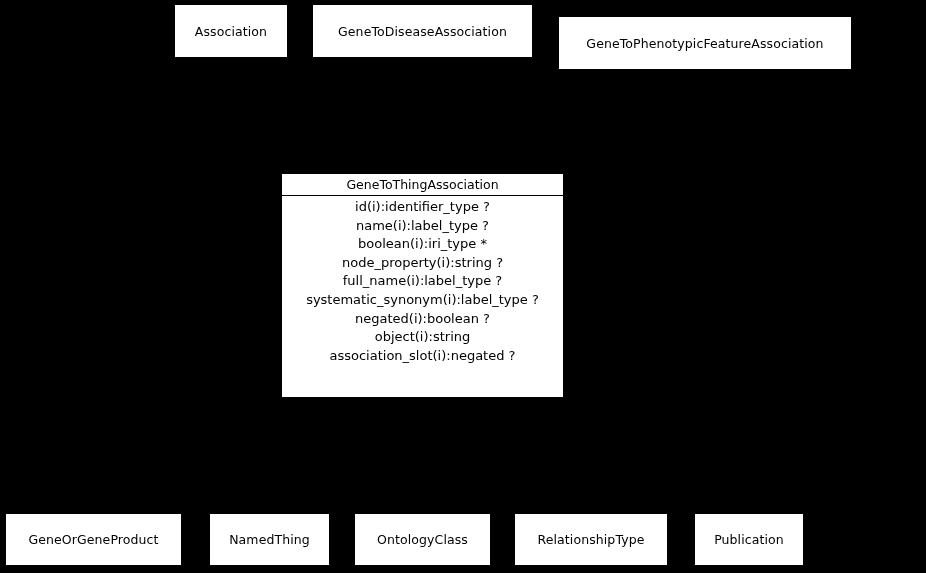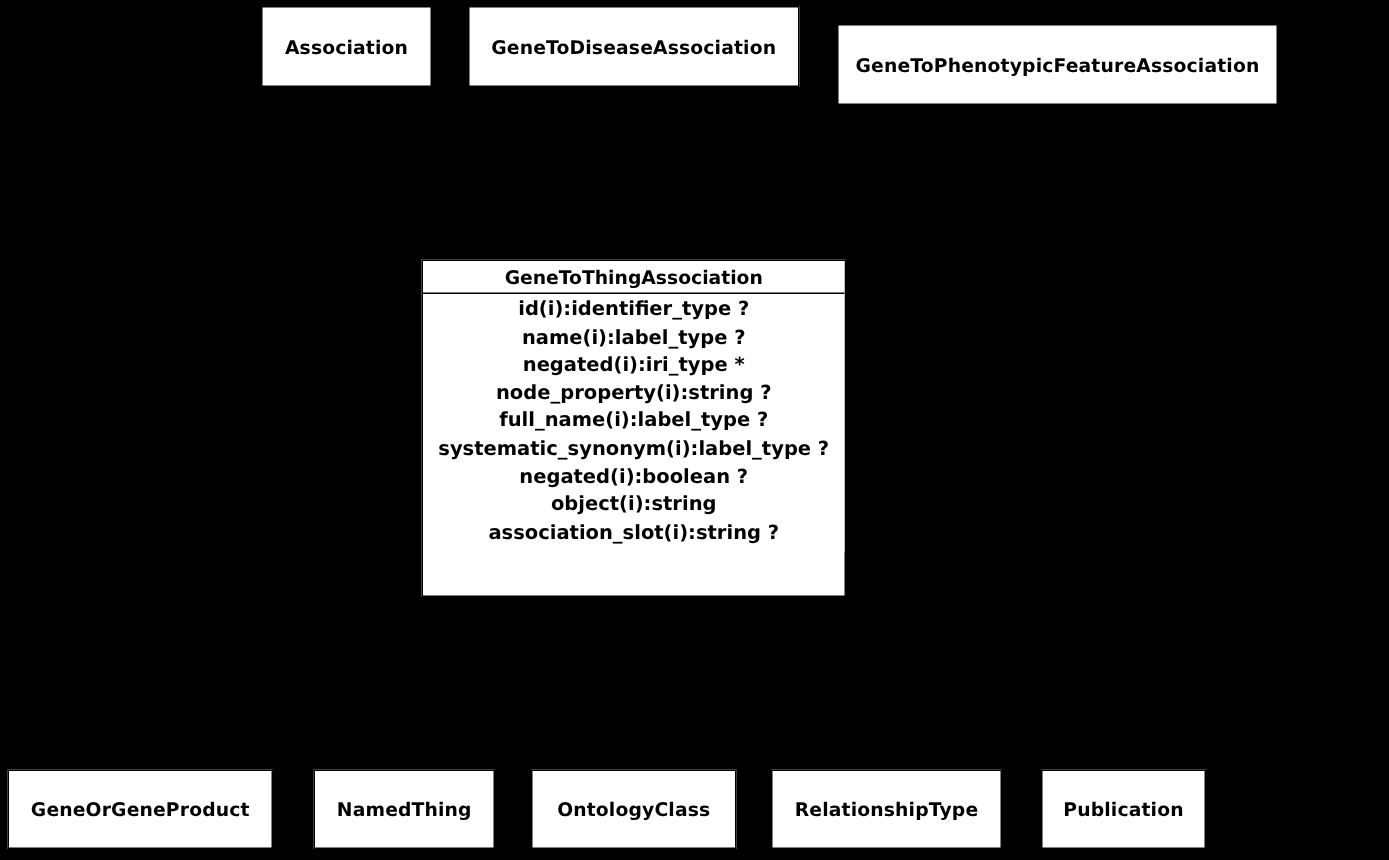--- a/index.html
+++ b/index.html
@@ -8,21 +8,20 @@
     padding: 0;
     background: #000000;
   }
   #canvas {
     position: relative;
     width: 926px;
     height: 573px;
     background: #000000;
     overflow: hidden;
     font-family: "DejaVu Sans", sans-serif;
-    font-weight: bold;
   }
   .node {
     position: absolute;
     background: #ffffff;
     border: 1px solid #000000;
     box-sizing: border-box;
     color: #000000;
   }
   
   .simple-node {
@@ -81,27 +80,27 @@
 
   <div class="node simple-node" style="left:558px; top:16px; width:294px; height:54px;justify-content:center;">
     <span class="node-label">GeneToPhenotypicFeatureAssociation</span>
   </div>
 
   <div class="node class-node" style="left:281px; top:173px; width:283px; height:225px;">
     <div class="class-title">GeneToThingAssociation</div>
     <ul class="attr-list">
       <li>id(i):identifier_type ?</li>
       <li>name(i):label_type ?</li>
-      <li>negated(i):iri_type *</li>
+      <li>boolean(i):iri_type *</li>
       <li>node_property(i):string ?</li>
       <li>full_name(i):label_type ?</li>
       <li>systematic_synonym(i):label_type ?</li>
       <li>negated(i):boolean ?</li>
       <li>object(i):string</li>
-      <li>association_slot(i):string ?</li>
+      <li>association_slot(i):negated ?</li>
     </ul>
   </div>
 
   <div class="node simple-node" style="left:5px; top:513px; width:177px; height:53px;">
     <span class="node-label">GeneOrGeneProduct</span>
   </div>
 
   <div class="node simple-node" style="left:209px; top:513px; width:121px; height:53px;">
     <span class="node-label">NamedThing</span>
   </div>

